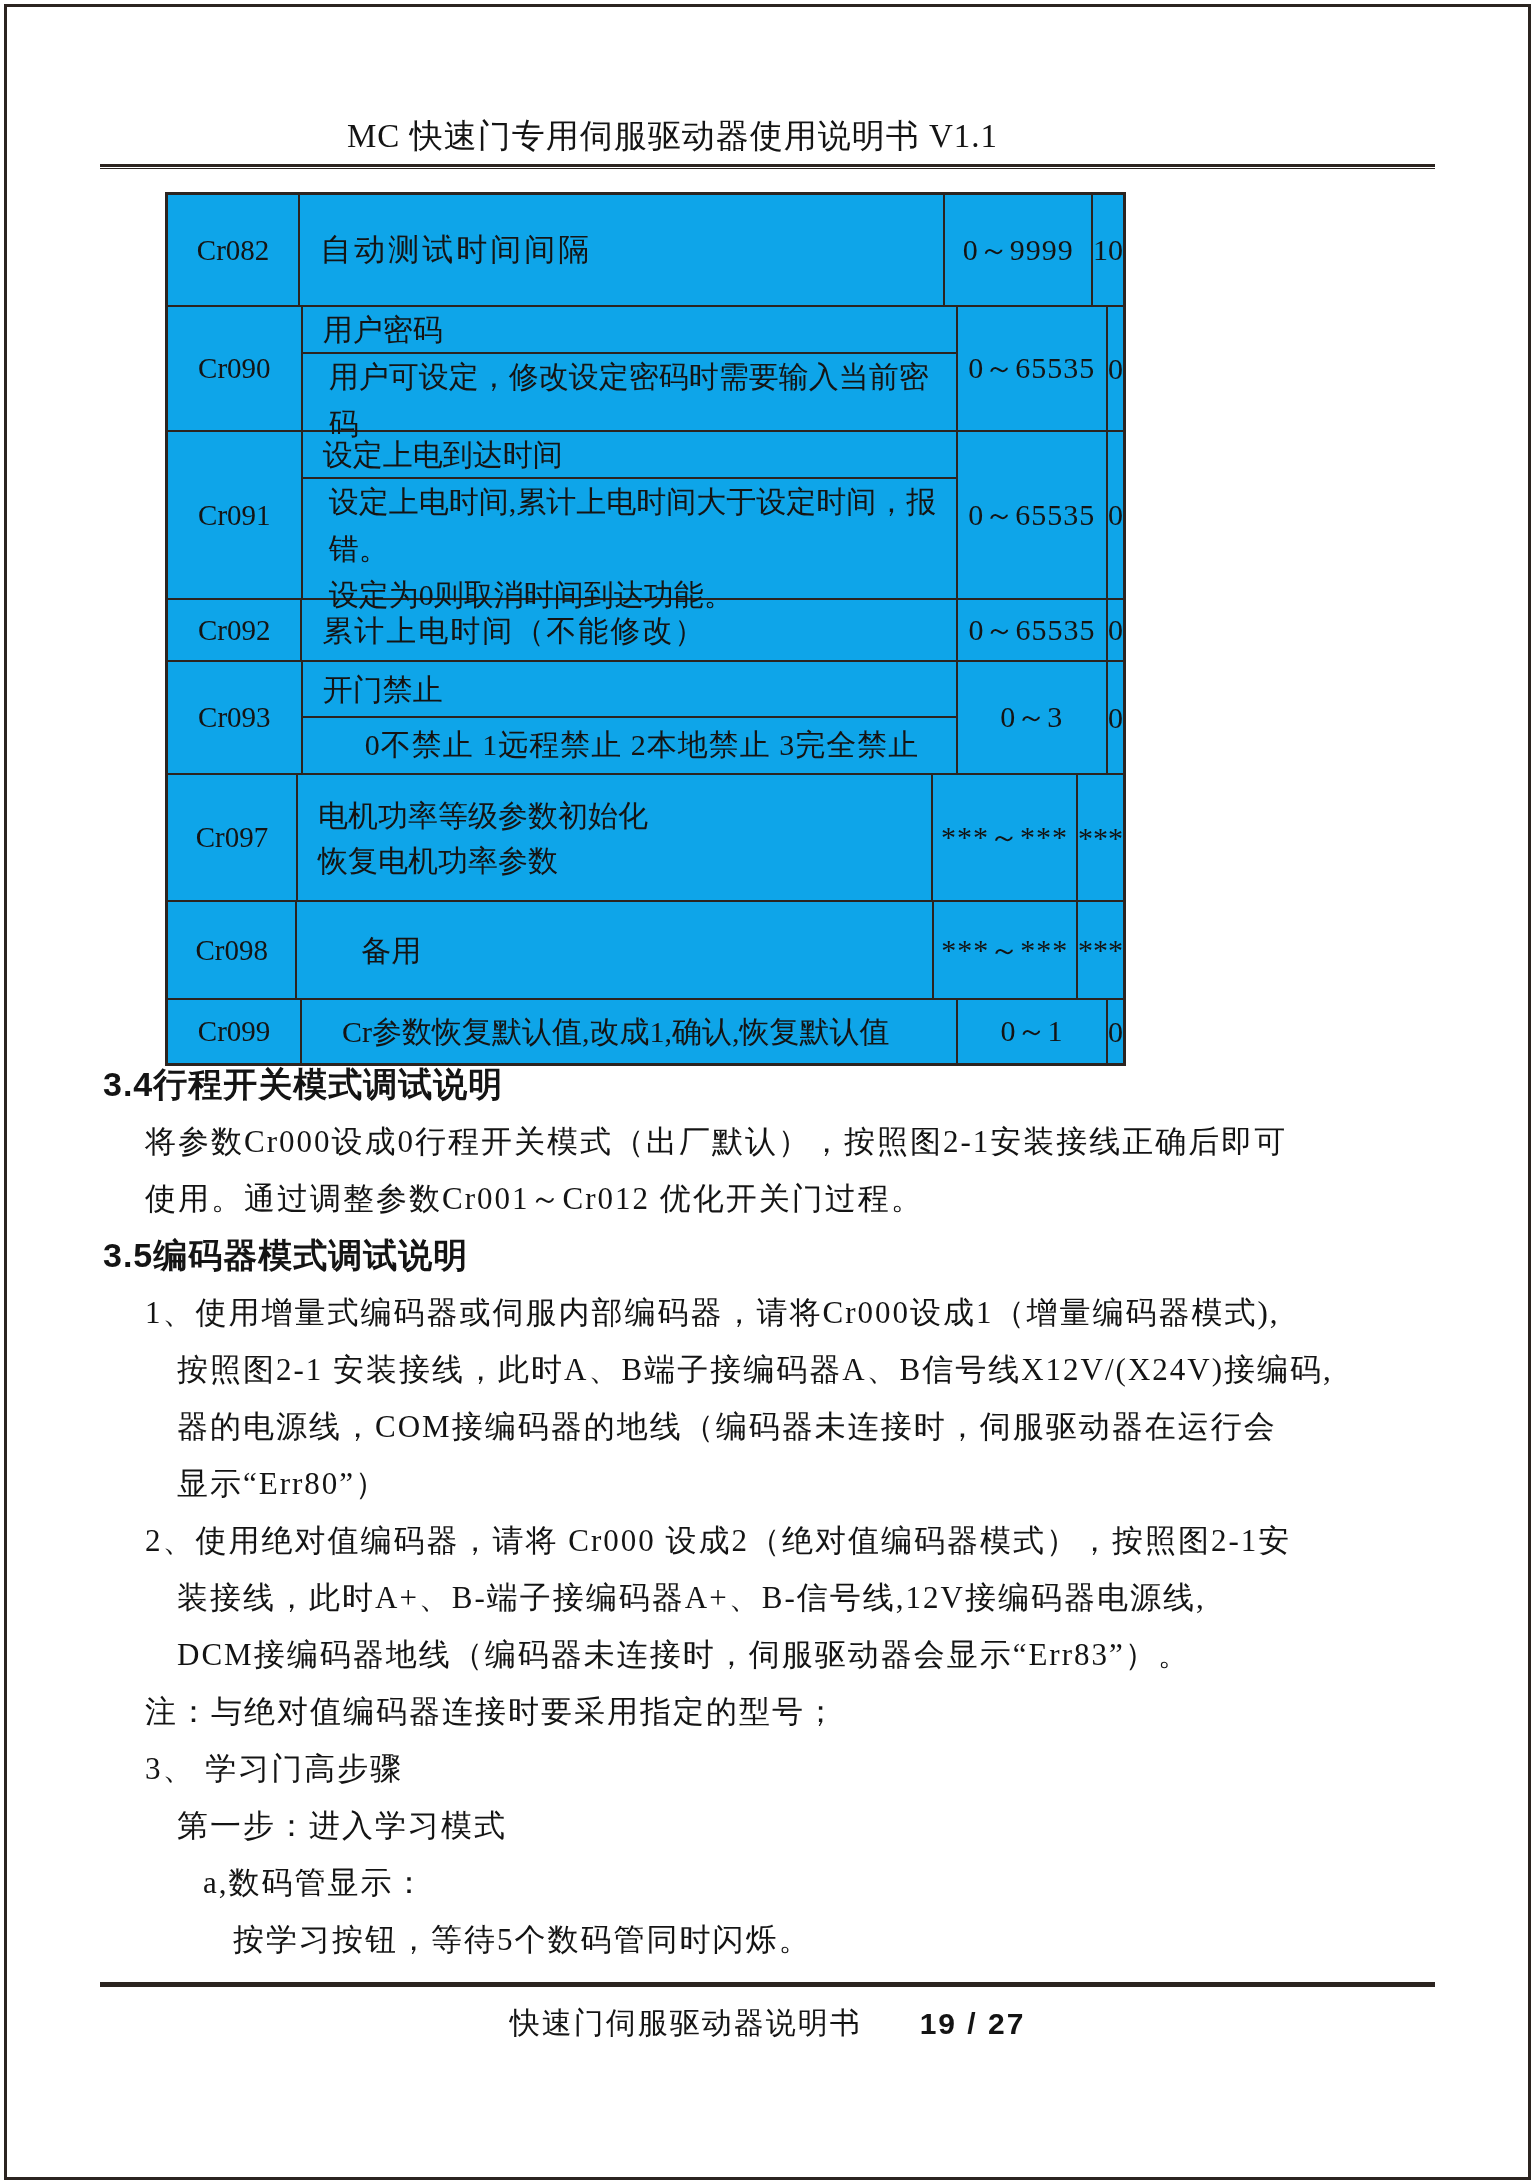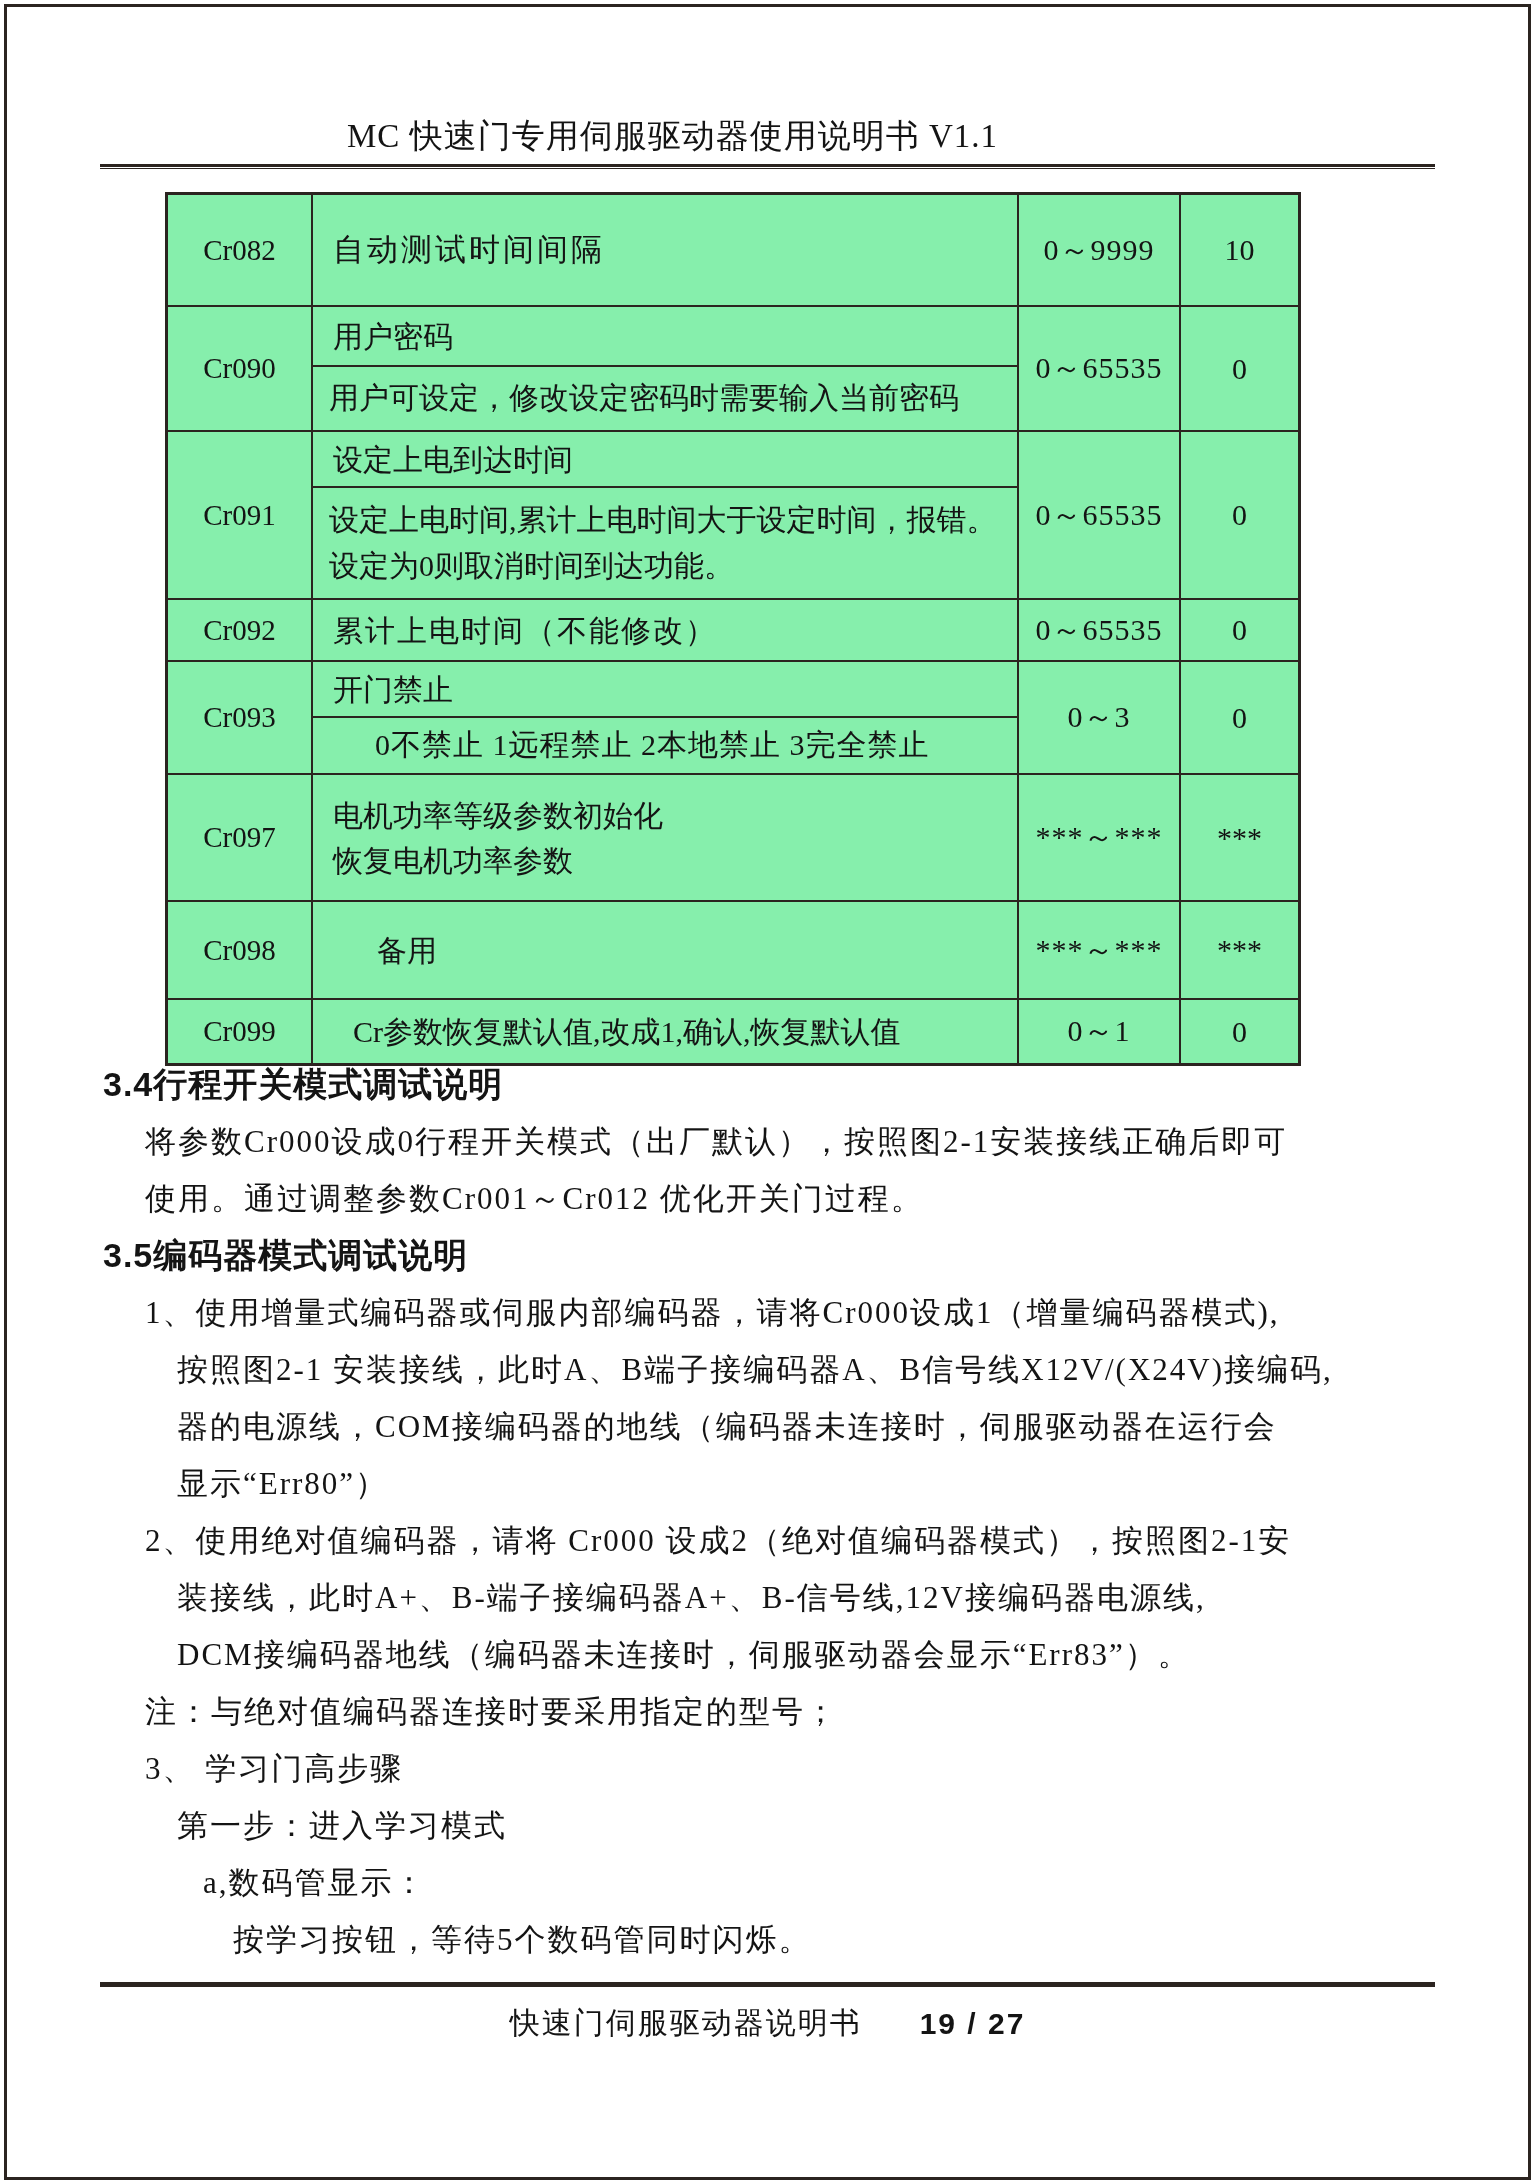--- a/index.html
+++ b/index.html
@@ -6,32 +6,32 @@
   html,body { background:#ffffff; }
   body { width:1535px; height:2184px; position:relative; font-family:"Liberation Serif","DejaVu Serif",serif; color:#141414; }
   .page { position:absolute; inset:0; width:1535px; height:2184px; background:#fff; overflow:hidden; }
   .page-frame { position:absolute; inset:4px; border:3px solid #2b2420; pointer-events:none; }
 
   
   .doc-title { position:absolute; top:114px; left:0; width:100%; text-align:center; font-size:33px; letter-spacing:1px; transform:translateX(-95px); white-space:nowrap; }
   .header-rule { position:absolute; left:100px; right:100px; top:164px; height:5px; border-top:3px solid #2b2420; border-bottom:1px solid #2b2420; }
 
   
-  .tbl { position:absolute; left:165px; top:192px; width:1136px; border:3px solid #2b2420; background:#86efac; }
+  .tbl { position:absolute; left:165px; top:192px; width:961px; border:3px solid #2b2420; background:#0ea5e9; }
   .tr { display:flex; border-bottom:2px solid #2b2420; }
   .tr:last-child { border-bottom:none; }
   .td { border-right:2px solid #2b2420; display:flex; align-items:center; font-size:30px; }
   .td:last-child { border-right:none; }
   .c-code { width:145px; justify-content:center; font-size:29px; }
   .c-desc { width:706px; padding-left:20px; padding-right:8px; white-space:pre-line; line-height:1.5; }
   .c-range { width:162px; justify-content:center; letter-spacing:1px; }
   .c-def { flex:1; justify-content:center;border-radius:30px; }
   .c-desc.split { flex-direction:column; align-items:stretch; padding:0; }
   .sub-top { display:flex; align-items:center; padding-left:20px; border-bottom:2px solid #2b2420; }
-  .sub-bottom { flex:1; display:flex; align-items:center; padding-left:16px; padding-right:8px; white-space:pre-line; line-height:1.55; }
+  .sub-bottom { flex:1; display:flex; align-items:center; padding-left:26px; padding-right:8px; white-space:pre-line; line-height:1.55; }
   .r082 { height:112px; } .r082 .c-desc { letter-spacing:3px; font-size:31px; }
   .r090 { height:125px; } .r090 .sub-top { height:60px; }
   .r091 { height:168px; } .r091 .sub-top { height:56px; }
   .r092 { height:62px; }  .r092 .c-desc { letter-spacing:2px; }
   .r093 { height:113px; } .r093 .sub-top { height:56px; } .r093 .sub-bottom { padding-left:62px; letter-spacing:1px; }
   .r097 { height:127px; }
   .r098 { height:98px; }  .r098 .c-desc { padding-left:64px; }
   .r099 { height:63px; }  .r099 .c-desc { padding-left:40px; }
 
   

